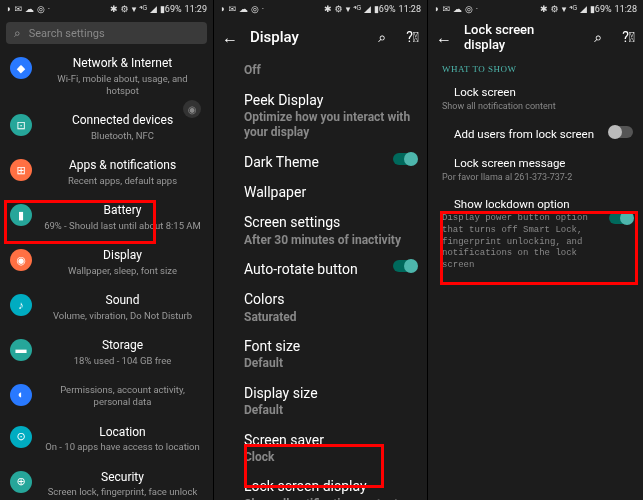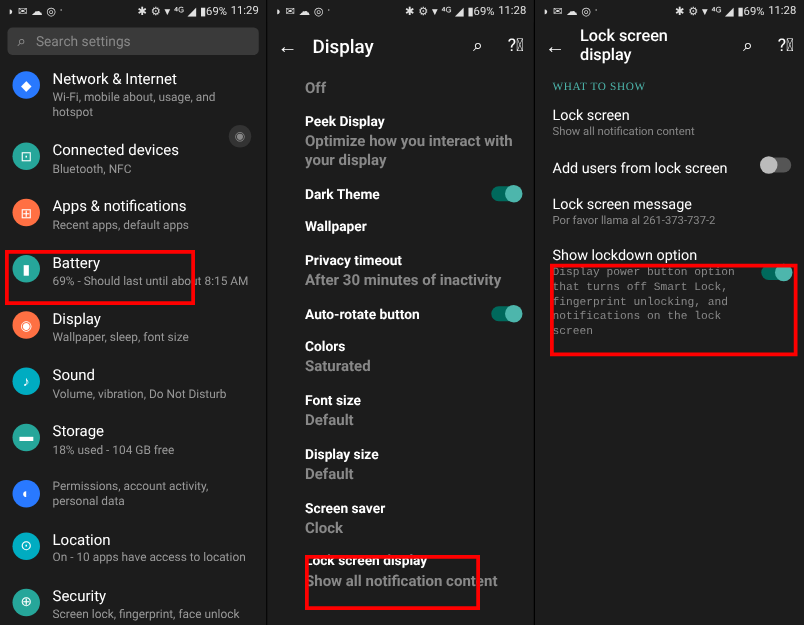--- a/index.html
+++ b/index.html
@@ -18,48 +18,48 @@
 .searchbar .txt { color:#888; font-size:11px; }
 
 .list { padding:0 0 10px 0; }
 .item { display:flex; align-items:flex-start; padding:8px 10px 8px 10px; gap:10px; }
 .icon-circle { width:22px; height:22px; border-radius:50%; flex:none; display:flex; align-items:center; justify-content:center; font-size:11px; color:#fff; margin-top:1px; }
 .ic-blue { background:#2979ff; }
 .ic-green { background:#26a69a; }
 .ic-orange { background:#ff7043; }
 .ic-teal { background:#26a69a; }
 .ic-cyan { background:#00acc1; }
-.item-text { flex:1; }
+.item-text { flex:1;text-align:center; }
 .item-title { font-size:12px; color:#fff; line-height:1.3; }
 .item-sub { font-size:9.5px; color:#999; line-height:1.3; margin-top:1px; }
 .camera-dot { position:absolute; right:12px; top:100px; width:18px; height:18px; border-radius:50%; background:#333; display:flex; align-items:center; justify-content:center; font-size:10px; color:#888; }
 
 .highlight { position:absolute; border:3px solid #ff0000; pointer-events:none; }
 .hl1 { left:4px; top:200px; width:152px; height:44px; }
 .hl2 { left:244px; top:444px; width:140px; height:44px; }
 .hl3 { left:440px; top:211px; width:198px; height:74px; }
 
 .appbar { height:38px; display:flex; align-items:center; padding:0 8px; gap:12px; }
 .back-arrow { color:#fff; font-size:16px; cursor:pointer; }
 .appbar-title { flex:1; color:#fff; font-size:15px; font-weight:500; }
 .appbar-icon { color:#fff; font-size:14px; cursor:pointer; margin-left:8px; }
 
 .setlist { padding:0 0 0 30px; }
 .setitem { padding:6px 10px 6px 0; position:relative; }
-.set-title { font-size:11px; color:#fff; line-height:1.3;font-weight:bold; }
+.set-title { font-size:14px; color:#fff; line-height:1.3; }
 .set-sub { font-size:12px; color:#888; line-height:1.3; margin-top:1px;font-weight:bold; }
 .toggle { position:absolute; right:10px; top:6px; width:24px; height:12px; border-radius:6px; }
 .toggle.on { background:#00695c; }
 .toggle.on::after { content:""; position:absolute; right:-1px; top:-1px; width:14px; height:14px; border-radius:50%; background:#4db6ac; }
 .toggle.off { background:#555; }
 .toggle.off::after { content:""; position:absolute; left:-1px; top:-1px; width:14px; height:14px; border-radius:50%; background:#bbb; }
 
 .section-header { font-size:9px; color:#4db6ac; letter-spacing:0.5px; padding:8px 10px 4px 14px;font-family:Liberation Serif, serif; }
 .lockitem { padding:7px 14px 7px 14px; position:relative; }
-.lock-title { font-size:11.5px; color:#fff; line-height:1.3; }
+.lock-title { font-size:11.5px; color:#fff; line-height:1.3;margin-left:12px; }
 .lock-sub { font-size:9px; color:#888; line-height:1.3; margin-top:1px; }
 .lock-sub.long { padding-right:36px;font-family:Liberation Mono, monospace; }
 </style>
 </head>
 <body>
 
 <div class="panel p1">
   <div class="statusbar">
     <div class="status-left">
         <span>◗</span>
@@ -190,21 +190,21 @@
         <div class="set-sub">Optimize how you interact with your display</div>
       </div>
       <div class="setitem">
         <div class="set-title">Dark Theme</div>
         <div class="toggle on"></div>
       </div>
       <div class="setitem">
         <div class="set-title">Wallpaper</div>
       </div>
       <div class="setitem">
-        <div class="set-title">Privacy timeout</div>
+        <div class="set-title">Screen settings</div>
         <div class="set-sub">After 30 minutes of inactivity</div>
       </div>
       <div class="setitem">
         <div class="set-title">Auto-rotate button</div>
         <div class="toggle on"></div>
       </div>
       <div class="setitem">
         <div class="set-title">Colors</div>
         <div class="set-sub">Saturated</div>
       </div>

